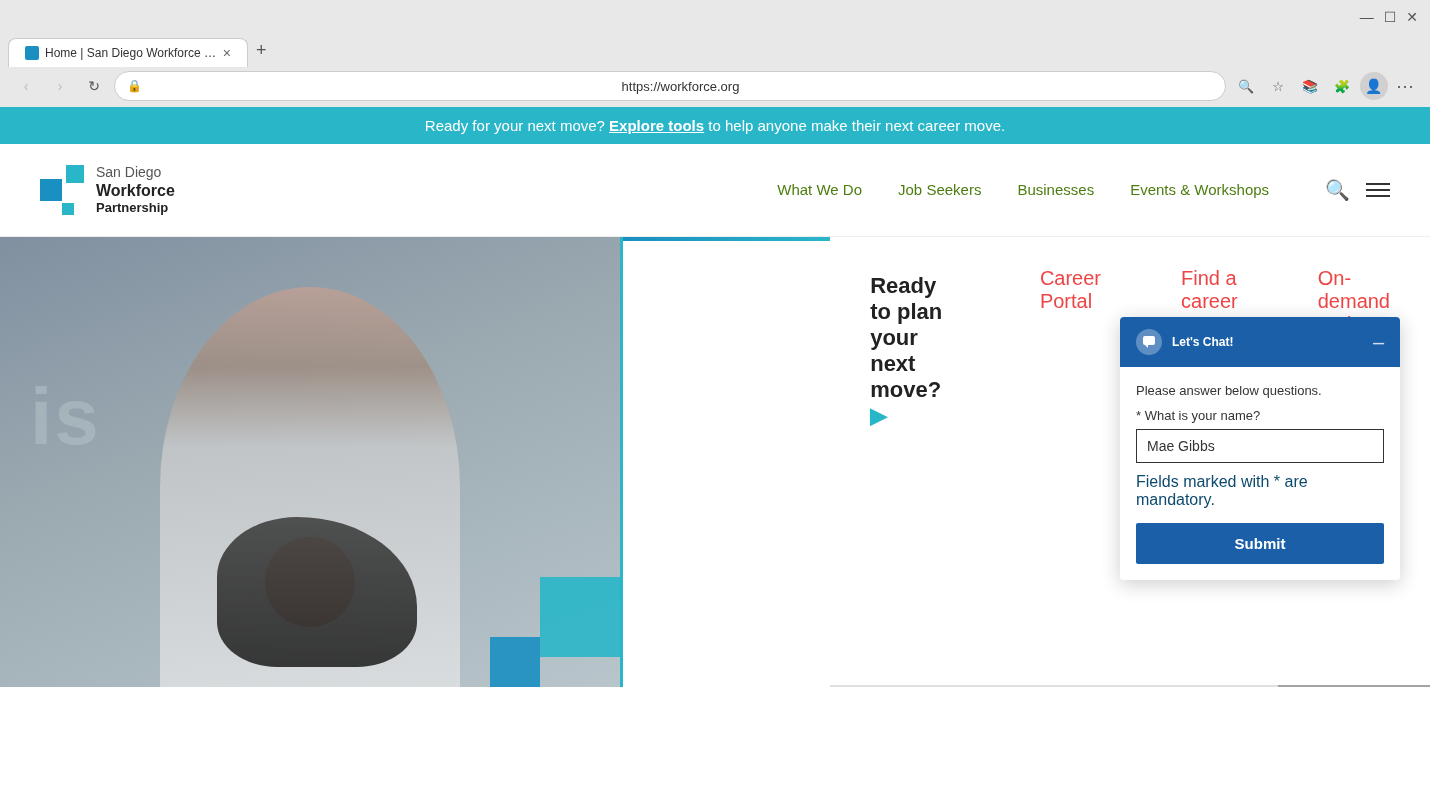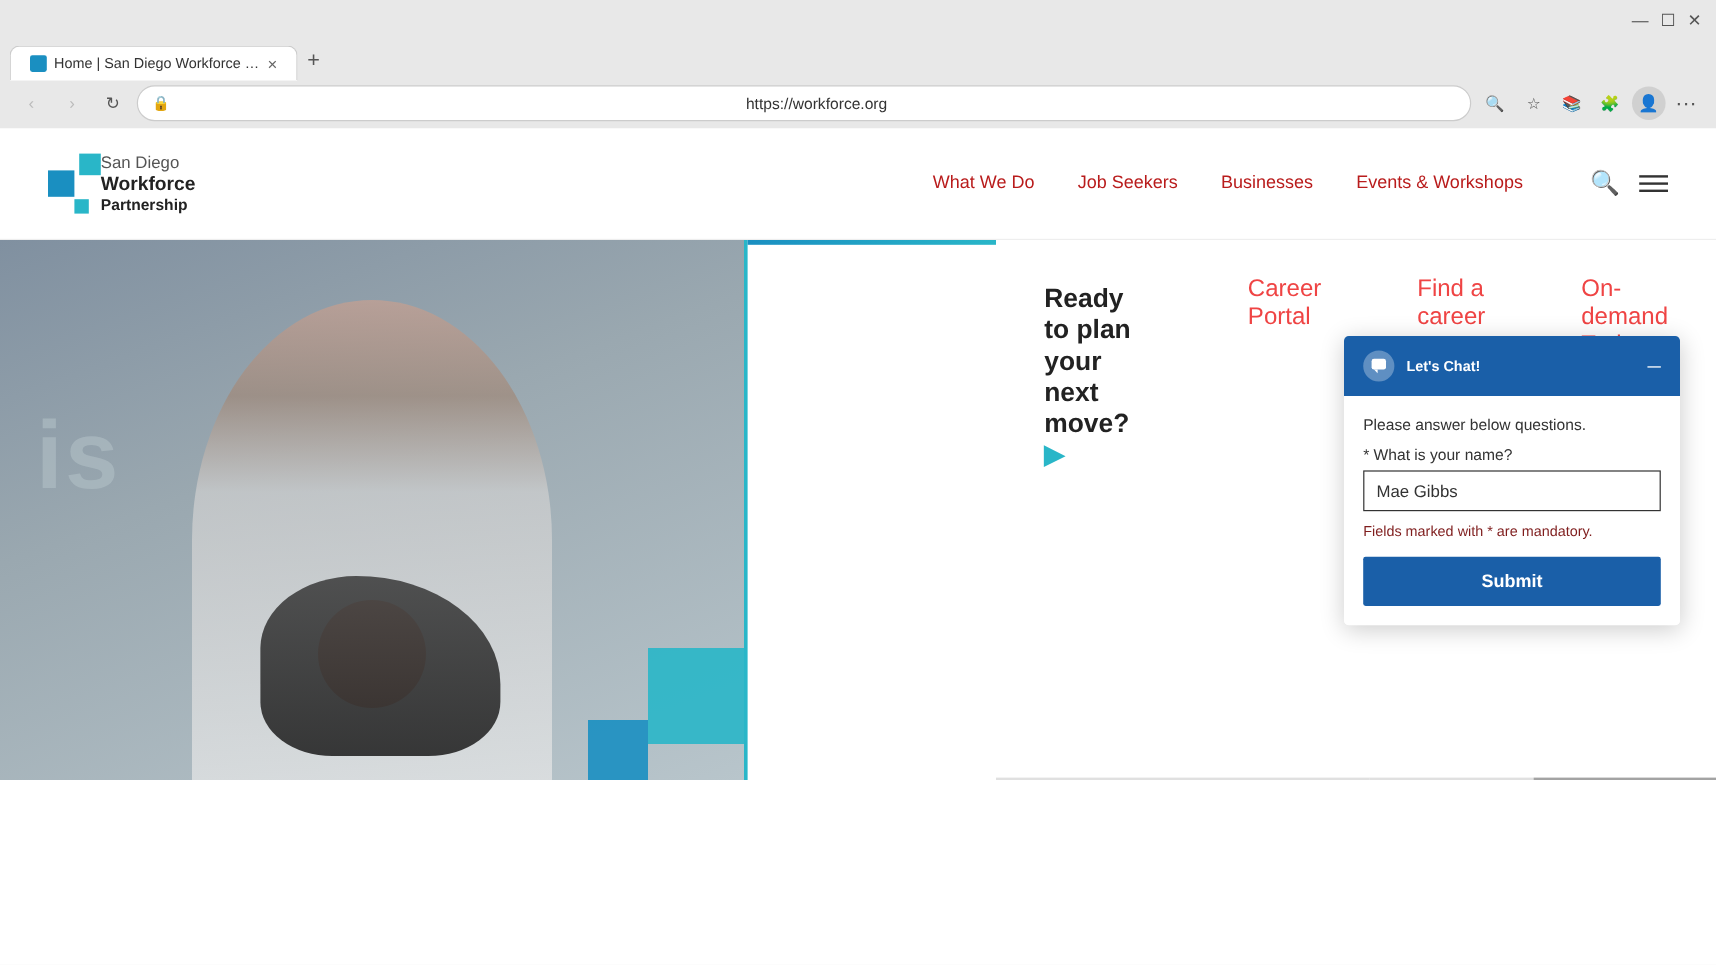--- a/index.html
+++ b/index.html
@@ -156,20 +156,21 @@
       display: flex;
       align-items: center;
       padding: 20px 40px;
       background: white;
       border-bottom: 1px solid #eee;
       gap: 40px;
     }
     .logo-area {
       display: flex;
       align-items: center;
+      gap: 12px;
     }
     .logo-squares {
       position: relative;
       width: 44px;
       height: 50px;
     }
     .sq1 { position: absolute; width: 18px; height: 18px; background: #29b6c8; top: 0; right: 0; }
     .sq2 { position: absolute; width: 22px; height: 22px; background: #1a8fc1; top: 14px; left: 0; }
     .sq3 { position: absolute; width: 12px; height: 12px; background: #29b6c8; bottom: 0; left: 22px; }
     .logo-text {
@@ -180,21 +181,21 @@
     .logo-text .line3 { font-size: 13px; color: #222; font-weight: bold; }
 
     .nav-links {
       display: flex;
       gap: 36px;
       align-items: center;
       margin-left: auto;
     }
     .nav-link {
       font-size: 15px;
-      color: #b91c1c;
+      color: #4d7c0f;
       text-decoration: none;
       cursor: pointer;
       white-space: nowrap;
     }
     .nav-icons {
       display: flex;
       gap: 16px;
       align-items: center;
       margin-left: 16px;
     }
@@ -221,21 +222,21 @@
       display: flex;
       background: white;
       position: relative;
     }
     .hero-image-area {
       width: 620px;
       height: 450px;
       position: relative;
       overflow: hidden;
       flex-shrink: 0;
-      background: #c2410c;
+      background: #0ea5e9;
     }
 
     .right-panel {
       flex: 1;
       display: flex;
       flex-direction: row;
       border-left: 3px solid #29b6c8;
       padding: 0;
     }
     .right-panel-item {
@@ -308,22 +309,22 @@
     .chat-input {
       width: 100%;
       border: 1.5px solid #333;
       padding: 8px 10px;
       font-size: 14px;
       color: #333;
       outline: none;
       margin-bottom: 10px;
     }
     .chat-mandatory-note {
-      font-size: 12px;
-      color: #7f1d1d;
+      font-size: 16px;
+      color: #0c4a6e;
       margin-bottom: 14px;
     }
     .chat-submit-btn {
       width: 100%;
       background: #1a5fa8;
       color: white;
       border: none;
       padding: 12px;
       font-size: 15px;
       font-weight: bold;
@@ -369,20 +370,25 @@
       <button class="addr-action-btn">📚</button>
       <button class="addr-action-btn">🧩</button>
       <div class="profile-btn">👤</div>
       <span class="more-btn">···</span>
     </div>
   </div>
 </div>
 
 <div class="website">
 
+  <div class="announcement-bar">
+    <span>Ready for your next move?</span>
+    <a href="#">Explore tools</a>
+    <span>to help anyone make their next career move.</span>
+  </div>
 
   <div class="main-nav">
     <div class="logo-area">
       <div class="logo-squares">
         <div class="sq1"></div>
         <div class="sq2"></div>
         <div class="sq3"></div>
       </div>
       <div class="logo-text">
         <div class="line1">San Diego</div>

